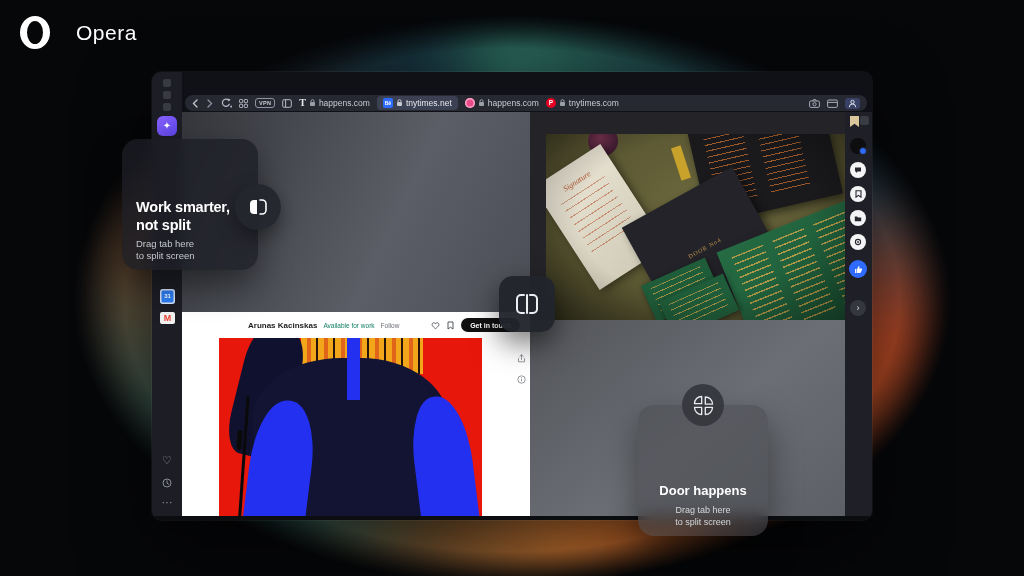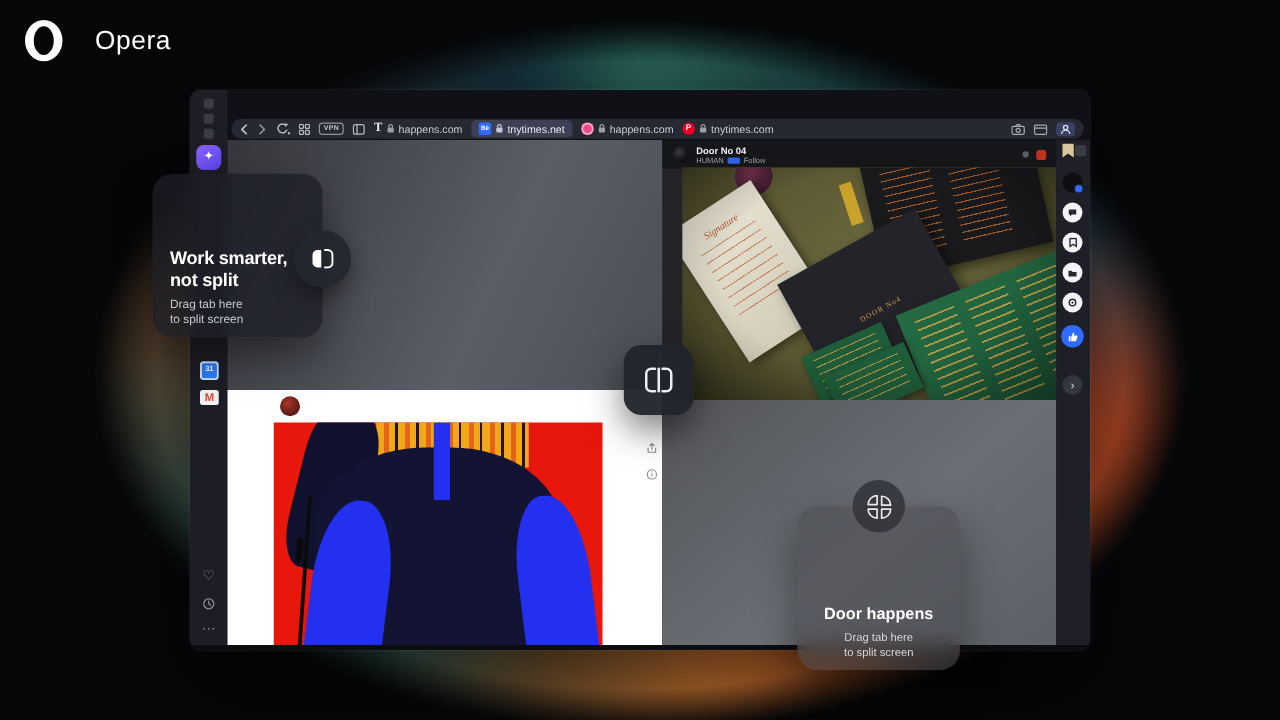--- a/index.html
+++ b/index.html
@@ -275,20 +275,34 @@
               <path d="M1.3 8.2 a3.2 3.2 0 0 1 6.4 0" fill="none" stroke="#dfe2ea" stroke-width="1"></path>
             </svg>
           </span>
       </span>
     </div>
 
     <div class="pane-left-top"></div>
 
     <div class="page-left">
       <div class="pl-avatar"></div>
+      <div class="pl-header">
+        <span class="pl-name">Arunas Kacinskas</span>
+        <span class="pl-avail">Available for work</span>
+        <span class="pl-follow">Follow</span>
+        <span class="pl-actions">
+          <svg width="9" height="9" viewBox="0 0 10 9">
+              <path d="M5 8 C1.5 5.6 0.6 3.6 1.6 2.2 C2.5 1 4.2 1.2 5 2.5 C5.8 1.2 7.5 1 8.4 2.2 C9.4 3.6 8.5 5.6 5 8 Z" fill="none" stroke="#43464d" stroke-width="0.9"></path>
+            </svg>
+          <svg width="7" height="9" viewBox="0 0 7 9">
+              <path d="M1 1 h5 v7 l-2.5 -1.8 L1 8 Z" fill="none" stroke="#43464d" stroke-width="0.9"></path>
+            </svg>
+          <span class="cta">Get in touch</span>
+        </span>
+      </div>
       <div class="art">
         <div class="art-shirt"></div>
         <div class="art-navy2"></div>
         <div class="art-navy"></div>
         <div class="art-blue-l"></div>
         <div class="art-blue-r"></div>
         <div class="art-strap"></div>
         <div class="art-cane"></div>
         <div class="art-handle"></div>
       </div>
@@ -299,35 +313,20 @@
           </svg>
         <svg width="9" height="9" viewBox="0 0 9 9">
             <circle cx="4.5" cy="4.5" r="3.7" fill="none" stroke="#8a8d93" stroke-width="0.9"></circle>
             <line x1="4.5" y1="3.8" x2="4.5" y2="6.3" stroke="#8a8d93" stroke-width="0.9"></line>
             <circle cx="4.5" cy="2.5" r="0.5" fill="#8a8d93"></circle>
           </svg>
       </div>
     </div>
 
     <div class="pane-right">
-      <div class="pr-header">
-        <div class="pr-avatar"></div>
-        <div class="pr-col">
-          <span class="pr-title">Door No 04</span>
-          <span class="pr-sub">
-            <span>HUMAN</span>
-            <span class="pr-badge"></span>
-            <span>Follow</span>
-          </span>
-        </div>
-        <span class="pr-hicons">
-          <span class="dot-grey"></span>
-          <span class="red-app"></span>
-        </span>
-      </div>
 
       <div class="photo">
         <div class="ph-yarn"></div>
         <div class="ph-menu-white">
           <span class="ph-script">Signature</span>
           <div class="ph-lines"></div>
         </div>
         <div class="ph-gold"></div>
         <div class="ph-menu-dark">
           <div class="ph-dash-col"></div>

